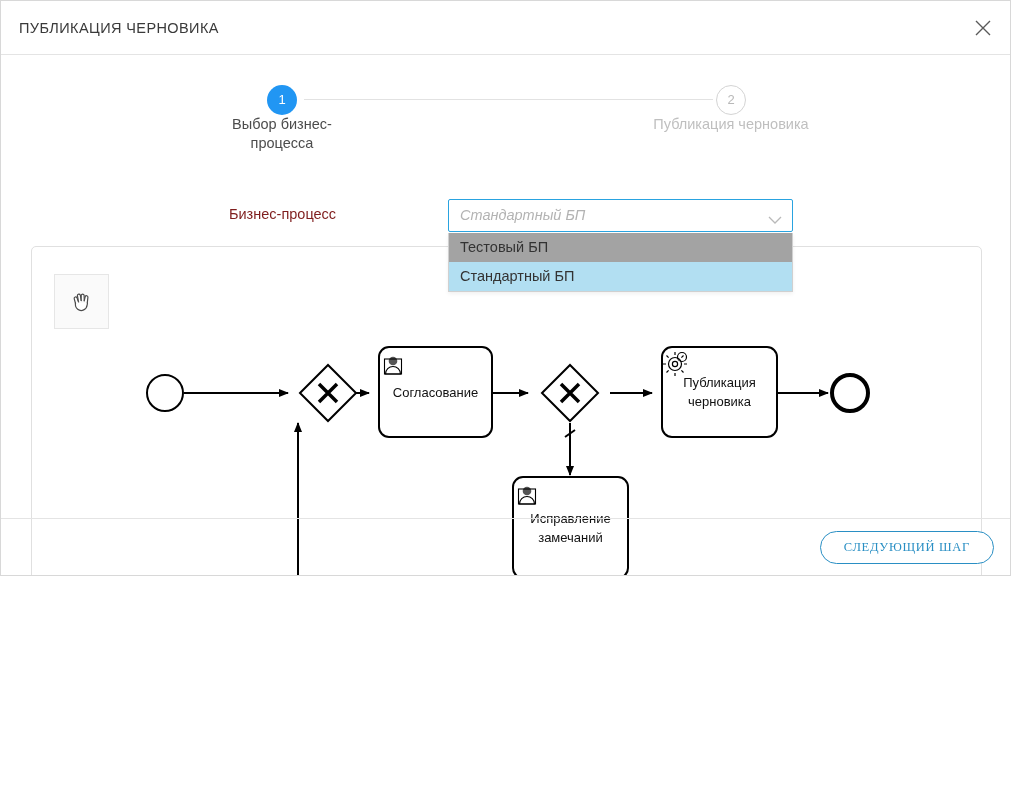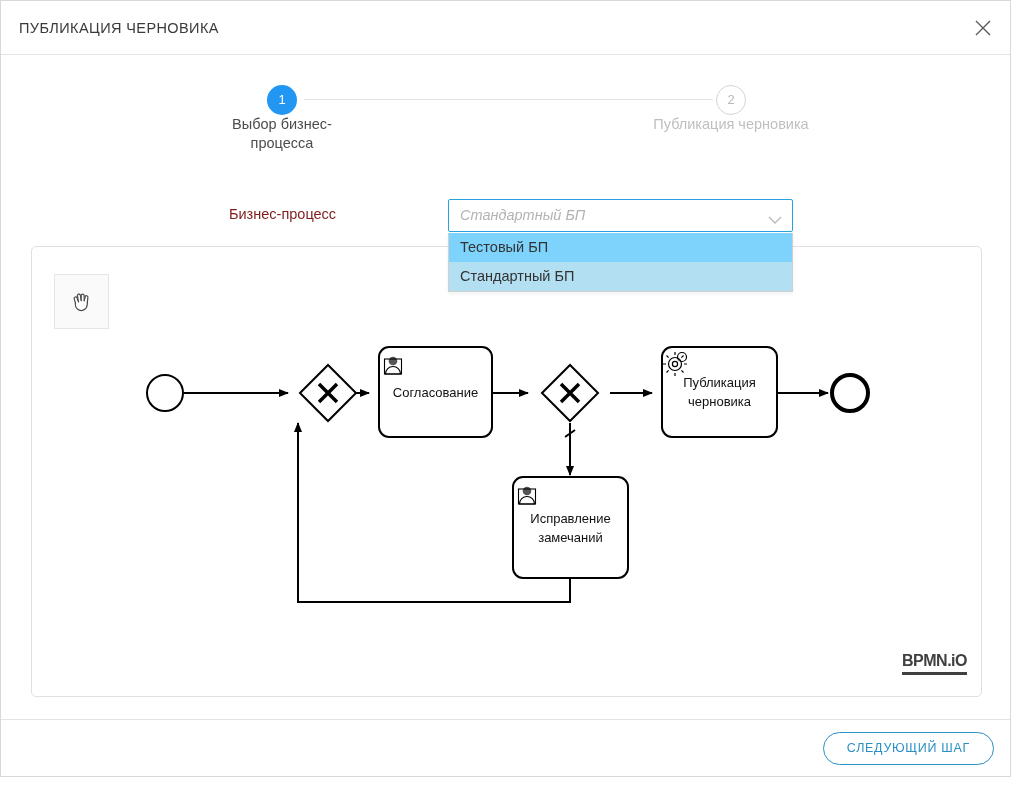--- a/index.html
+++ b/index.html
@@ -10,21 +10,21 @@
     width: 1013px;
     height: 789px;
     background: #ffffff;
     font-family: "Liberation Sans", sans-serif;
     -webkit-font-smoothing: antialiased;
   }
 
   .window {
     position: relative;
     width: 1011px;
-    height: 777px;
+    height: 576px;
     border: 1px solid #d8d8d8;
     background: #ffffff;
     box-sizing: border-box;
     overflow: hidden;
   }
 
   
   .header {
     position: absolute;
     left: 0; top: 0;
@@ -139,21 +139,21 @@
     right: 10px;
     top: 11px;
   }
   .dropdown {
     position: absolute;
     left: 447px;
     top: 34px;
     width: 345px;
     border: 1px solid #d0d0d0;
     border-top: none;
-    background: #7dd3fc;
+    background: #a3a3a3;
     box-sizing: border-box;
     z-index: 30;
     box-shadow: 0 2px 4px rgba(0,0,0,0.06);
   }
   .dd-option {
     height: 29px;
     line-height: 29px;
     padding-left: 11px;
     font-size: 14.5px;
     color: #333333;
@@ -226,21 +226,21 @@
     top: 12px;
     height: 33px;
     padding: 0 23px;
     line-height: 31px;
     border: 1px solid #2a8fc4;
     border-radius: 17px;
     background: #ffffff;
     color: #2a8fc4;
     font-size: 12.5px;
     letter-spacing: 0.7px;
-    font-family: Liberation Sans, sans-serif;
+    font-family: Liberation Serif, serif;
     cursor: pointer;
     box-sizing: border-box;
   }
 </style>
 </head>
 <body>
 
 <div class="window">
 
   <div class="header">

